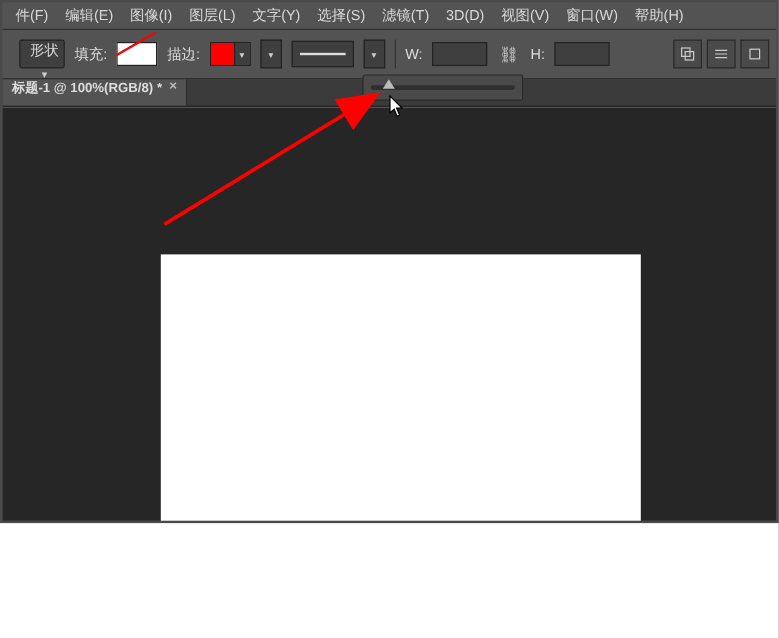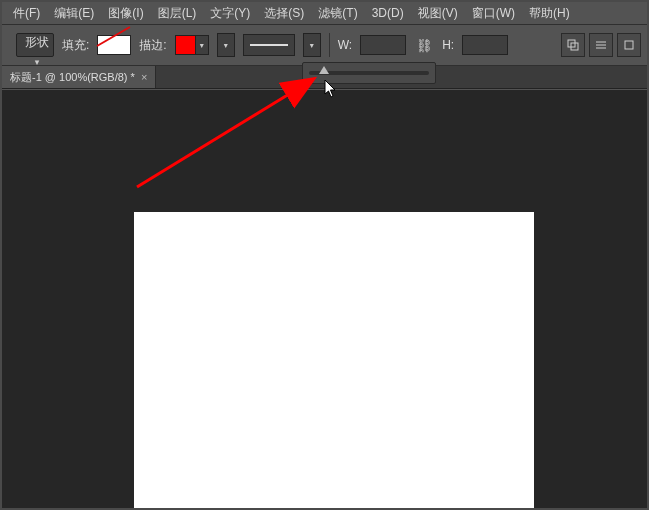--- a/index.html
+++ b/index.html
@@ -2,21 +2,21 @@
 <html><head>
 <meta charset="utf-8">
 <style>
   html, body {
     margin: 0;
     padding: 0;
     background: #fff;
   }
   .frame {
     width: 649px;
-    height: 510px;
+    height: 436px;
     box-sizing: border-box;
     border: 2px solid #4a4a4a;
     background: #535353;
     position: relative;
     font-family: "Microsoft YaHei", Arial, sans-serif;
     color: #d9d9d9;
     overflow: hidden;
   }
   .menubar {
     height: 22px;
@@ -203,24 +203,24 @@
     background: #3b3b3b;
     display: flex;
     align-items: stretch;
     border-bottom: 1px solid #222;
   }
   .tab {
     background: #535353;
     color: #ddd;
     font-size: 11px;
     display: flex;
-    align-items: center;
     padding: 0 8px;
     border-right: 1px solid #2a2a2a;
     gap: 6px;
+    font-weight: bold;
   }
   .tab .x { font-size: 11px; color: #bbb; }
 
   .workspace {
     position: absolute;
     left: 0;
     right: 0;
     top: 88px;
     bottom: 0;
     background: #262626;

